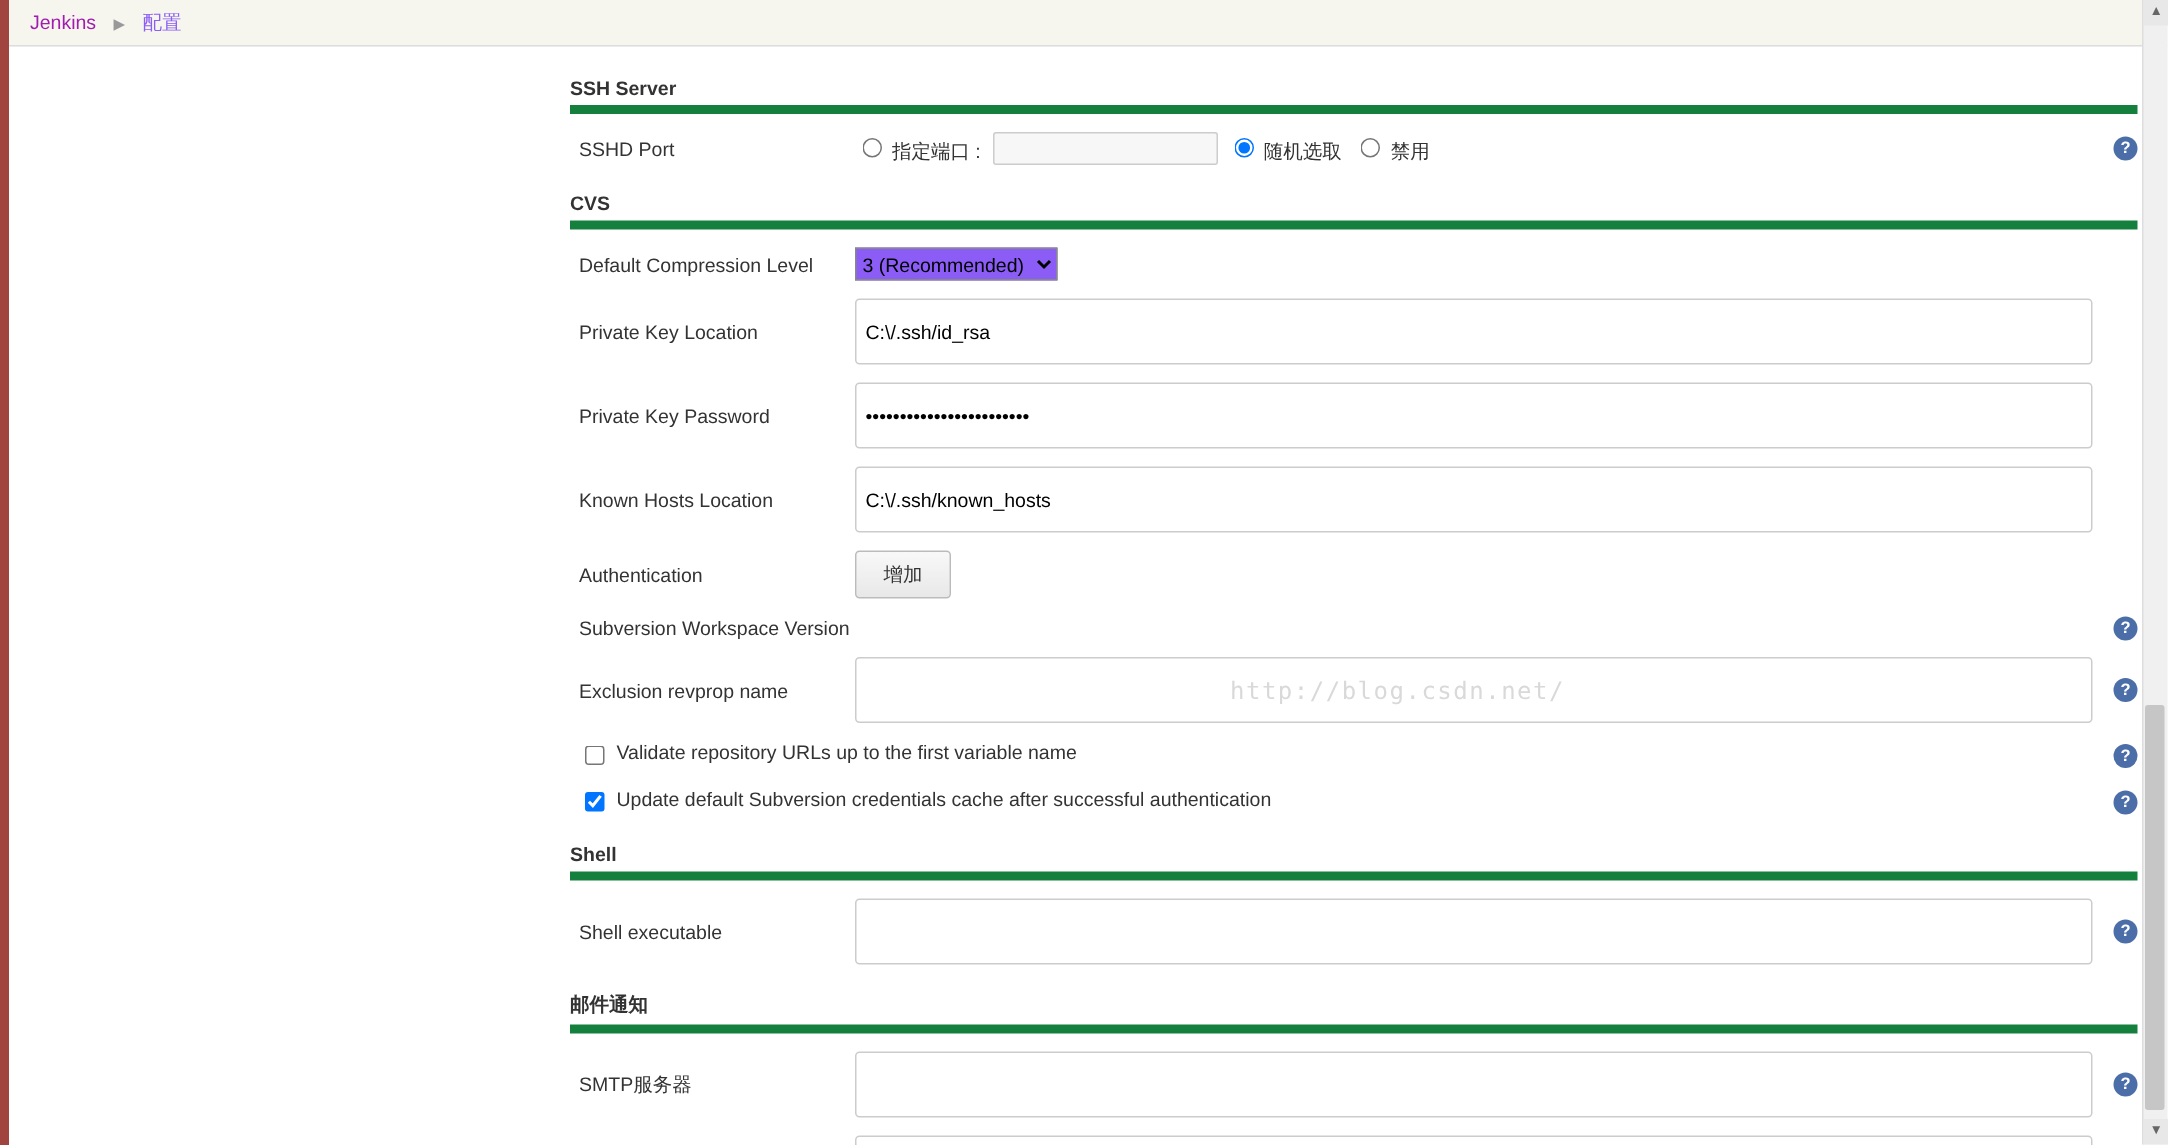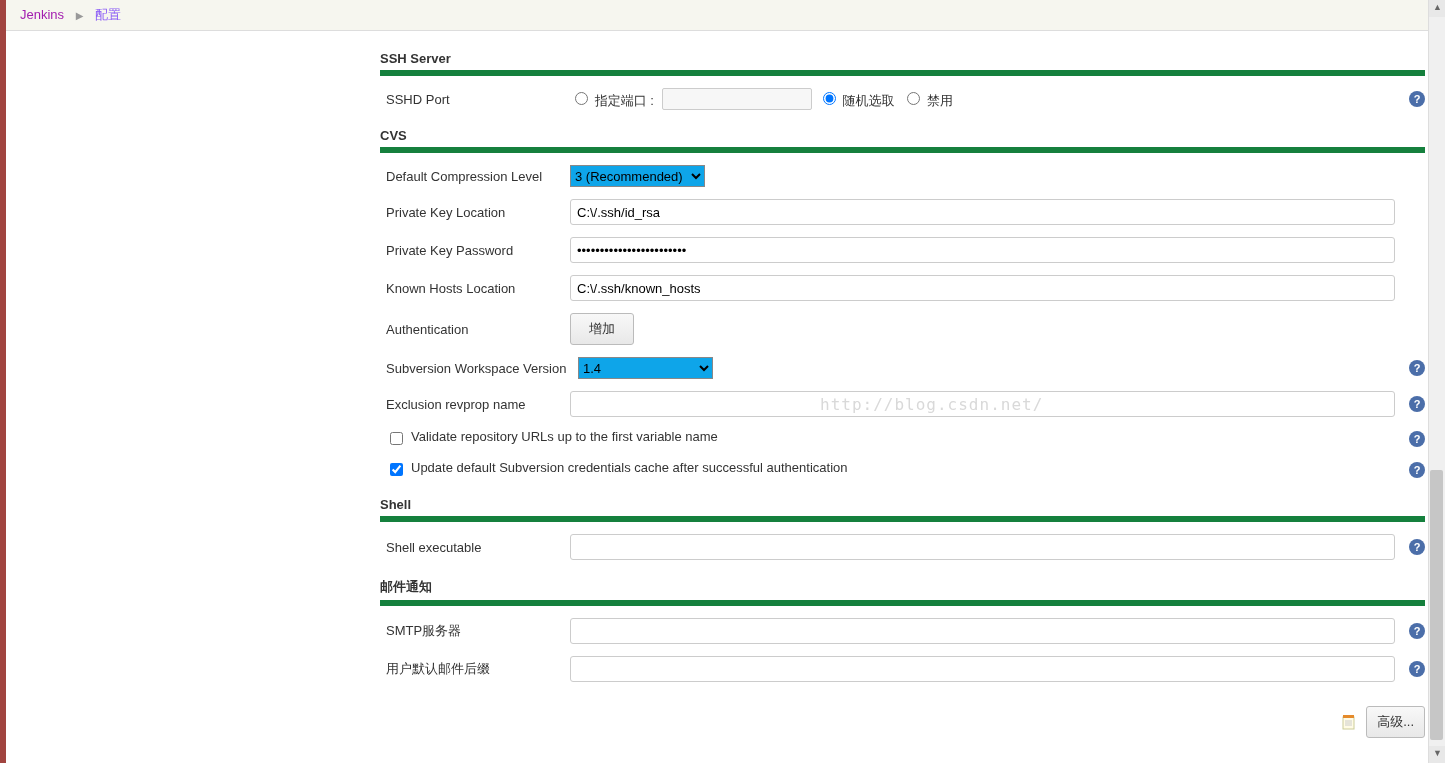--- a/index.html
+++ b/index.html
@@ -58,39 +58,39 @@
     color: #333;
   }
   .field-col {
     flex: 1;
     display: flex;
     align-items: center;
     padding-right: 30px;
   }
   .wide-input {
     width: 100%;
-    height: 26px;
+    height: 44px;
     border: 1px solid #ccc;
     border-radius: 3px;
     padding: 2px 6px;
     font-size: 13px;
   }
   .small-input {
     width: 150px;
     height: 22px;
     border: 1px solid #ccc;
     background: #f7f7f7;
     border-radius: 2px;
     padding: 2px 4px;
   }
   select {
     border: 1px solid #888;
     font-size: 13px;
     height: 22px;
-    background: #0ea5e9;
+    background: #8b5cf6;
   }
   .help-icon {
     position: absolute;
     right: 0;
     top: 50%;
     transform: translateY(-50%);
     width: 16px; height: 16px;
     border-radius: 50%;
     background: #4b6ea9;
     color: #fff;
@@ -231,25 +231,20 @@
   </div>
   <div class="row">
     <div class="label-col">Authentication</div>
     <div class="field-col">
       <button class="btn">增加</button>
     </div>
   </div>
 
   <div class="row">
     <div class="label-col" style="width:198px;flex:0 0 198px">Subversion Workspace Version</div>
-    <div class="field-col">
-      <select style="width:135px">
-        <option>1.4</option>
-      </select>
-    </div>
     <div class="help-icon">?</div>
   </div>
   <div class="row" style="position:relative">
     <div class="label-col">Exclusion revprop name</div>
     <div class="field-col" style="position:relative">
       <input class="wide-input" value="" style="">
       <span class="watermark">http://blog.csdn.net/</span>
     </div>
     <div class="help-icon">?</div>
   </div>

